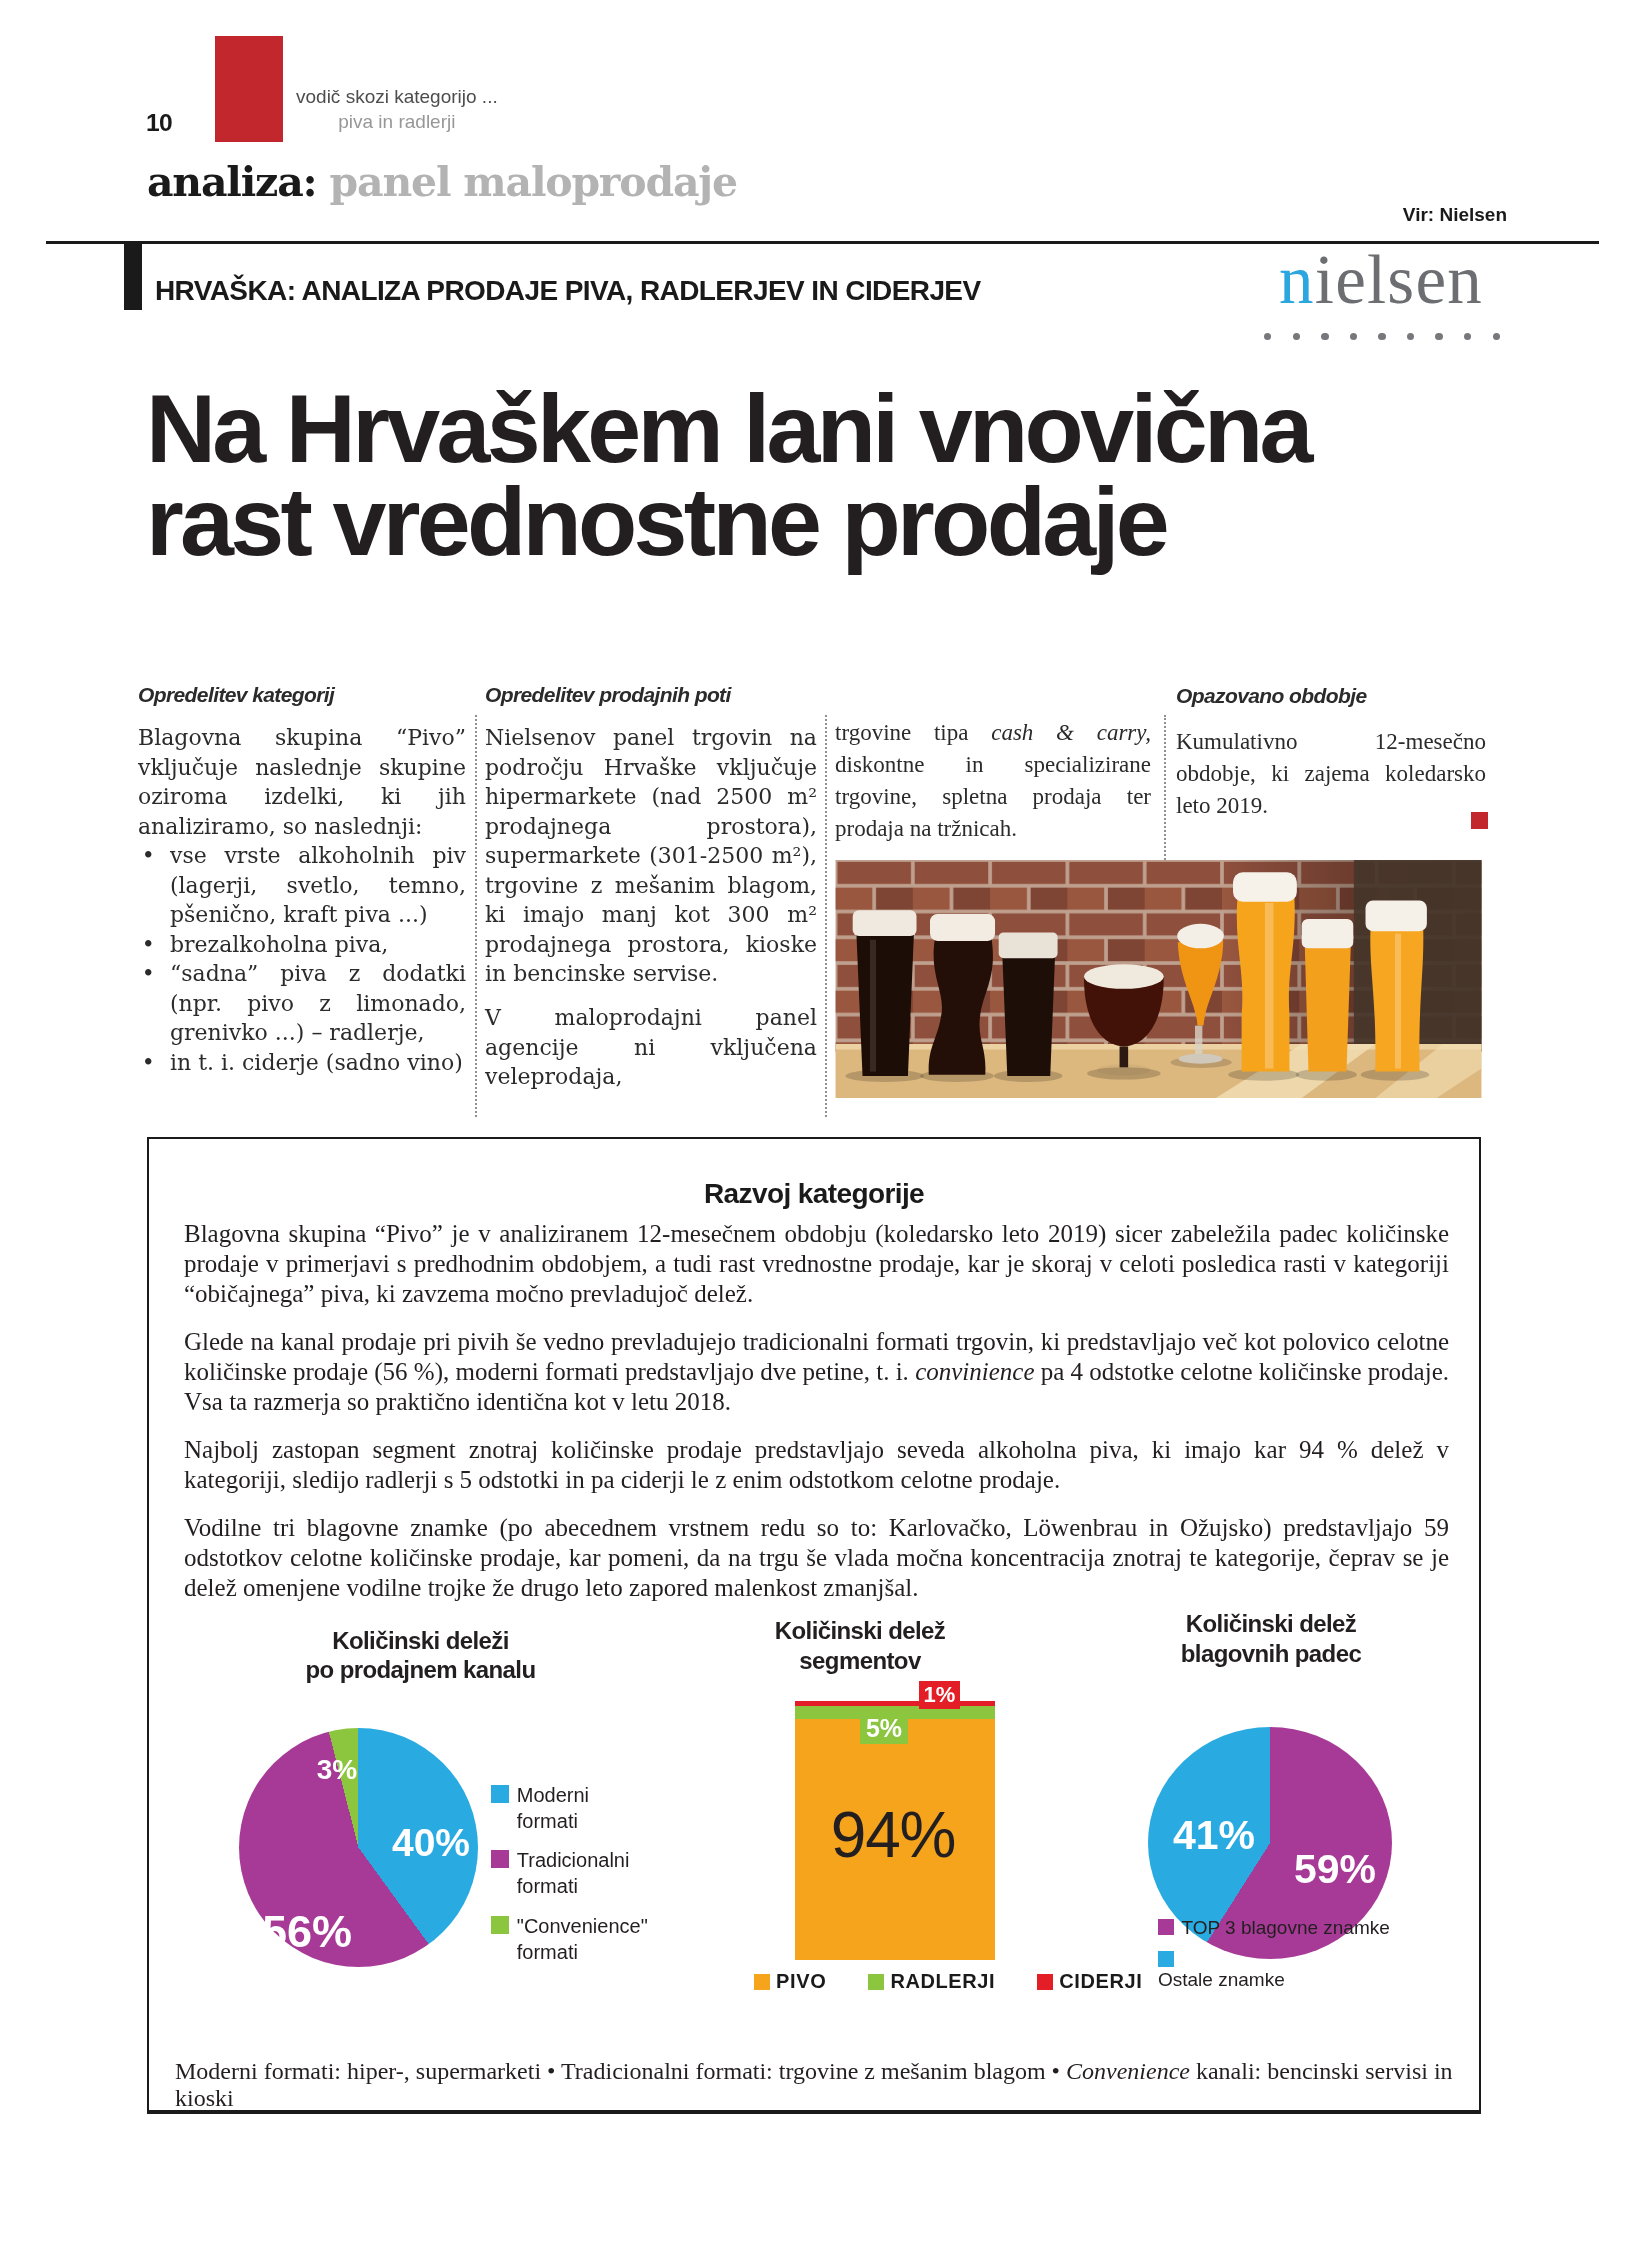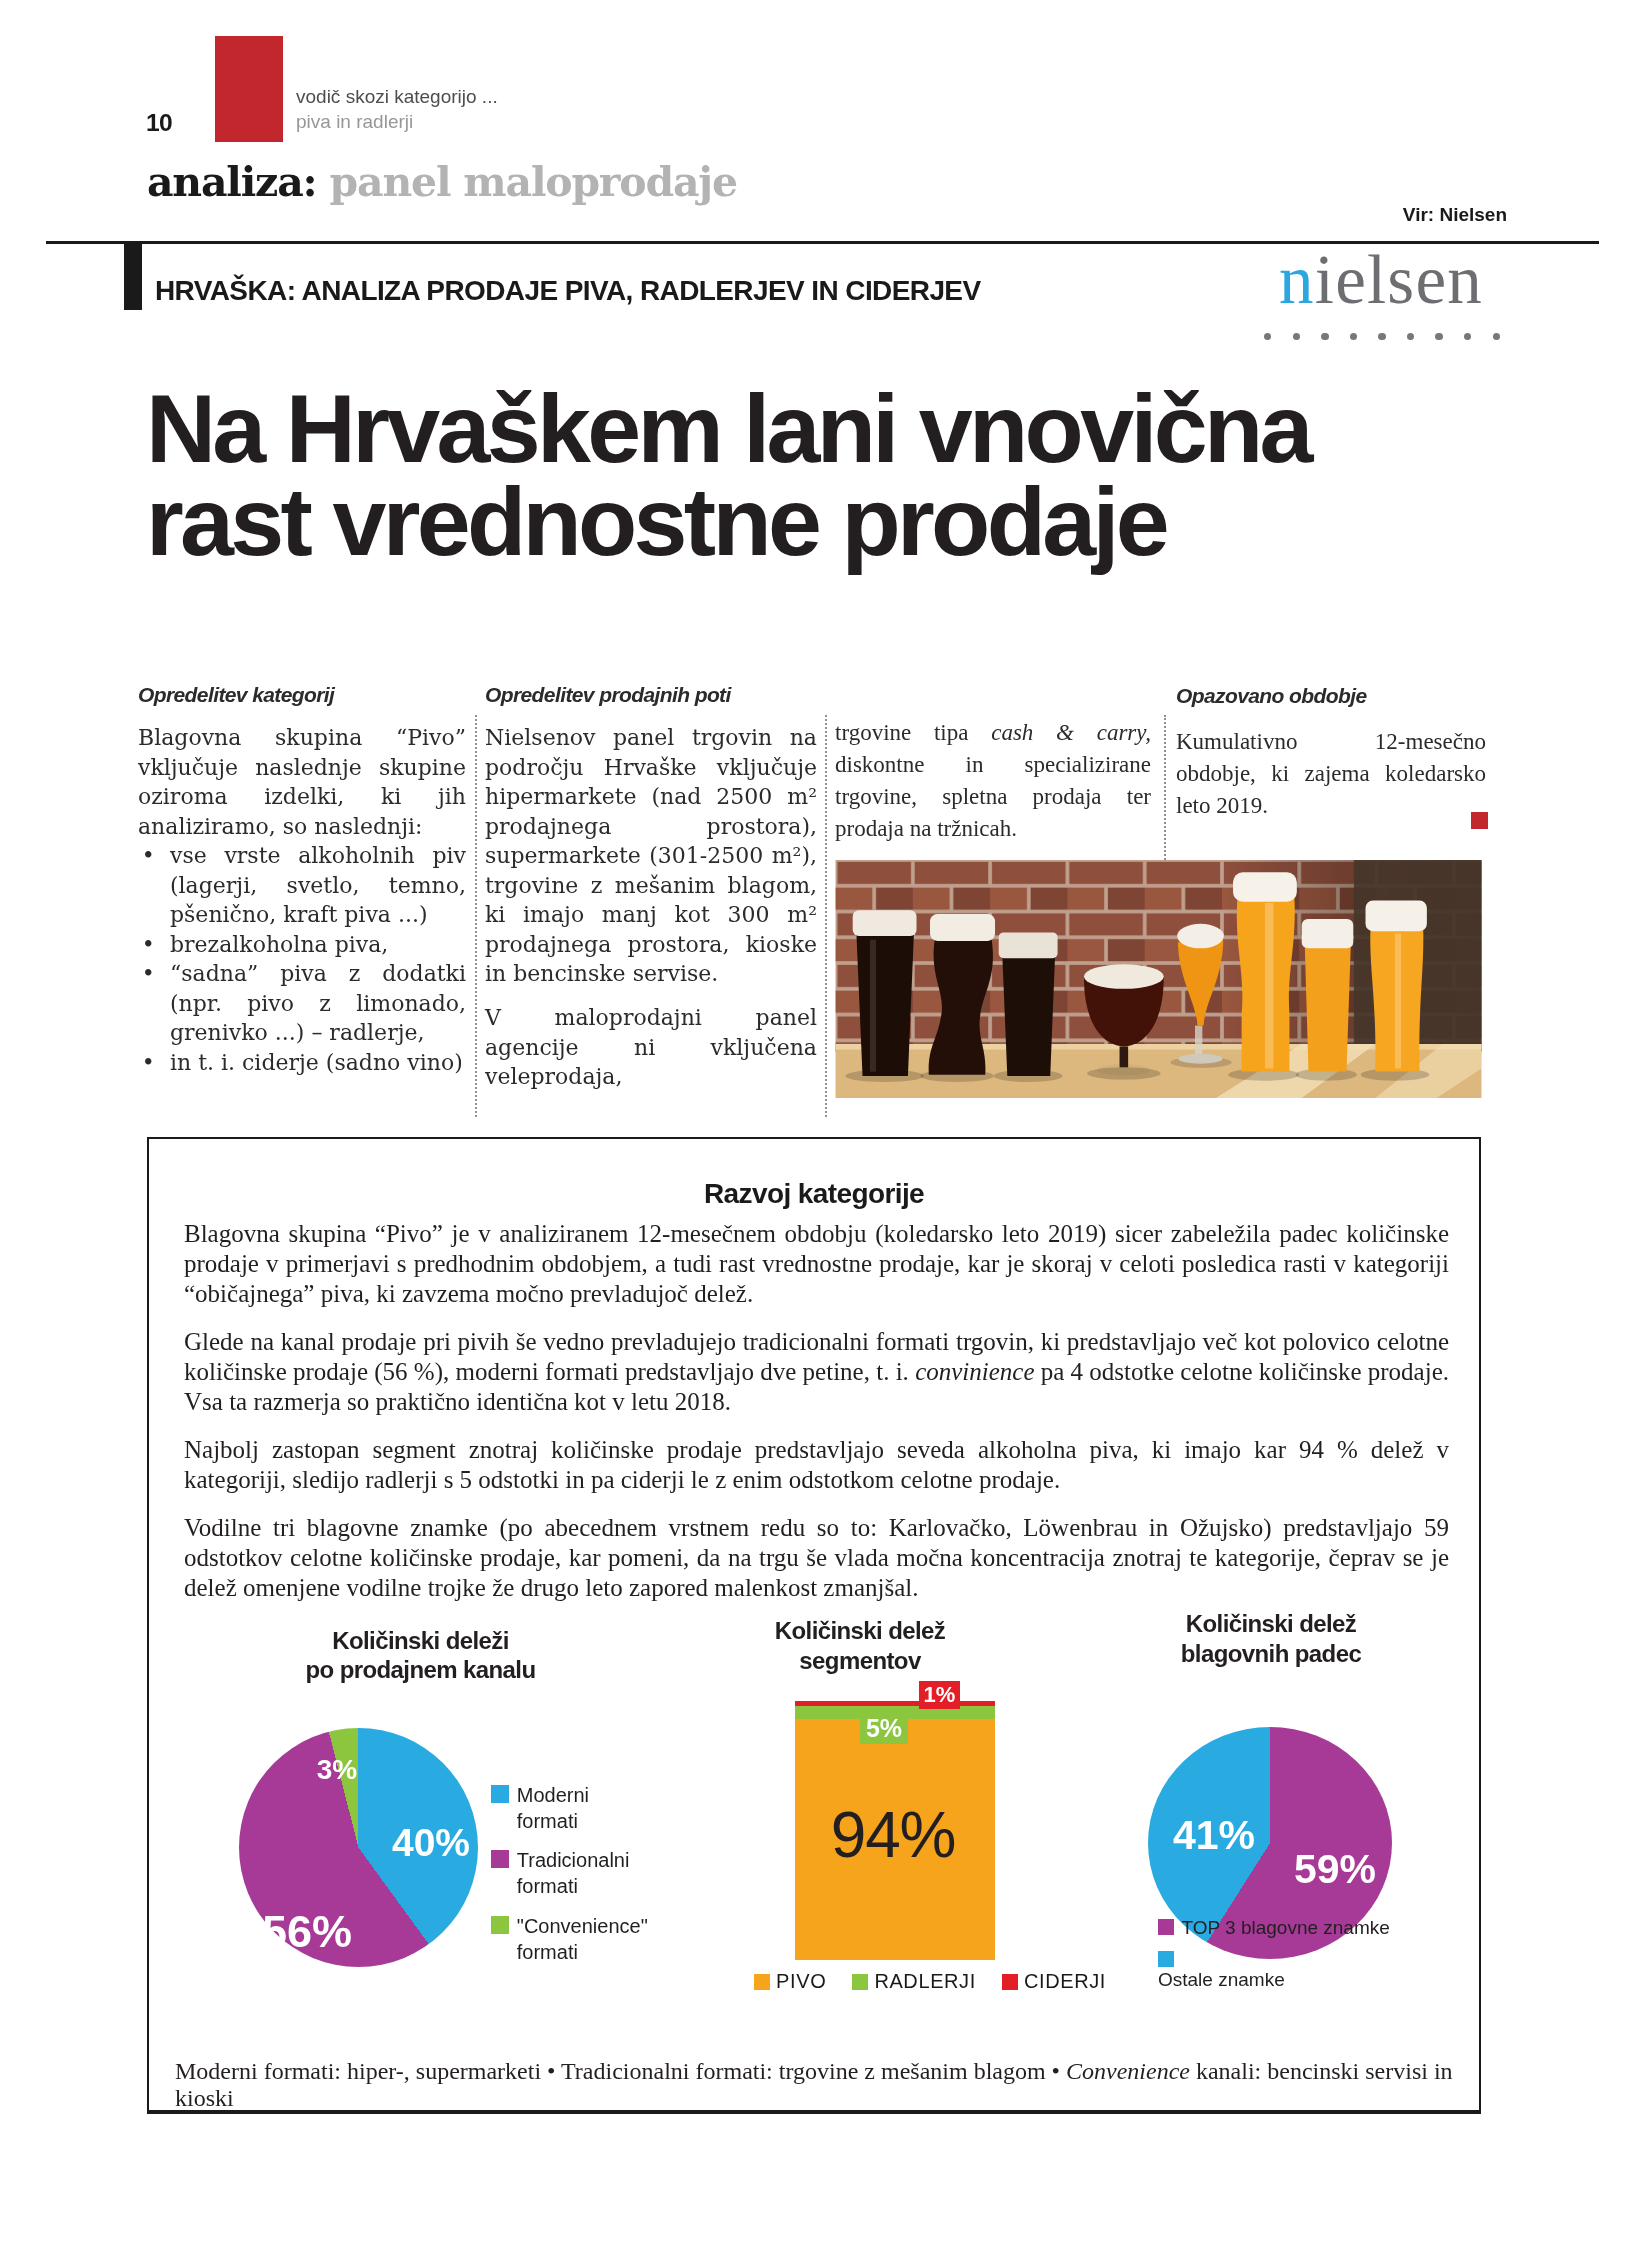--- a/index.html
+++ b/index.html
@@ -3,21 +3,21 @@
 <meta charset="utf-8">
 <style>
   html,body{margin:0;padding:0;}
   body{width:1630px;height:2261px;position:relative;background:#ffffff;
        font-family:"Liberation Sans",sans-serif;color:#1a1a1a;overflow:hidden;}
   .abs{position:absolute;}
 
   
   .page-number{left:146px;top:109px;font-size:24.6px;font-weight:bold;letter-spacing:-0.6px;}
   .red-block{left:215px;top:36px;width:68px;height:106px;background:#C1272D;}
-  .kicker{left:296px;top:85px;font-size:19px;line-height:24.6px;}
+  .kicker{left:296px;top:85px;font-size:19px;line-height:24.6px;text-align:center;}
   .kicker .k1{color:#4d4d4d;}
   .kicker .k2{color:#979797;}
   .analiza{left:147px;top:158px;font-family:"DejaVu Serif",serif;font-weight:bold;
            font-size:41px;letter-spacing:-1.2px;}
   .analiza .gray{color:#b3b3b3;}
   .source{left:1200px;top:204px;width:307px;text-align:right;font-size:19px;font-weight:bold;}
   .head-rule{left:46px;top:241px;width:1553px;height:3.1px;background:#1a1a1a;}
   .head-vbar{left:124px;top:241px;width:18.4px;height:69px;background:#1a1a1a;}
   .article-kicker{left:155px;top:275px;font-size:28px;font-weight:bold;letter-spacing:-0.6px;}
 
@@ -73,21 +73,21 @@
   .chart3{left:1099px;top:1609px;width:344px;height:405px;}
   .chart3 .pie{left:49px;top:118px;width:244px;height:232px;}
   .leg-txt{font-size:20px;line-height:26px;color:#231f20;}
   .bar{position:absolute;left:107px;top:86px;width:200px;height:259px;display:flex;flex-direction:column;}
   .bar div{width:100%;}
   .callout{position:absolute;color:#fff;font-weight:bold;text-align:center;}
   .c-1pct{left:231px;top:66px;width:41px;height:28px;font-size:22px;line-height:28px;}
   .c-5pct{left:172px;top:98px;width:48px;height:31px;font-size:25px;line-height:31px;}
   .big94{position:absolute;left:205px;top:220px;transform:translate(-50%,-50%);
          font-size:64px;font-weight:normal;color:#231f20;letter-spacing:-1.2px;}
-  .legend2{position:absolute;left:66px;top:355px;display:flex;align-items:flex-start;font-weight:normal;}
+  .legend2{position:absolute;left:66px;top:355px;display:flex;align-items:flex-start;font-weight:bold;gap:16px;}
   .legend2 .item{display:flex;align-items:center;margin-right:26px;font-size:20px;letter-spacing:0.6px;}
   .legend2 .sw{width:16px;height:16px;margin-right:6.1px;}
 
   .footnote{left:175px;top:2058px;width:1283px;font-family:"Liberation Serif",serif;
             font-size:24px;color:#231f20;}
   .it{font-style:italic;}
 </style>
 </head>
 <body>
 

